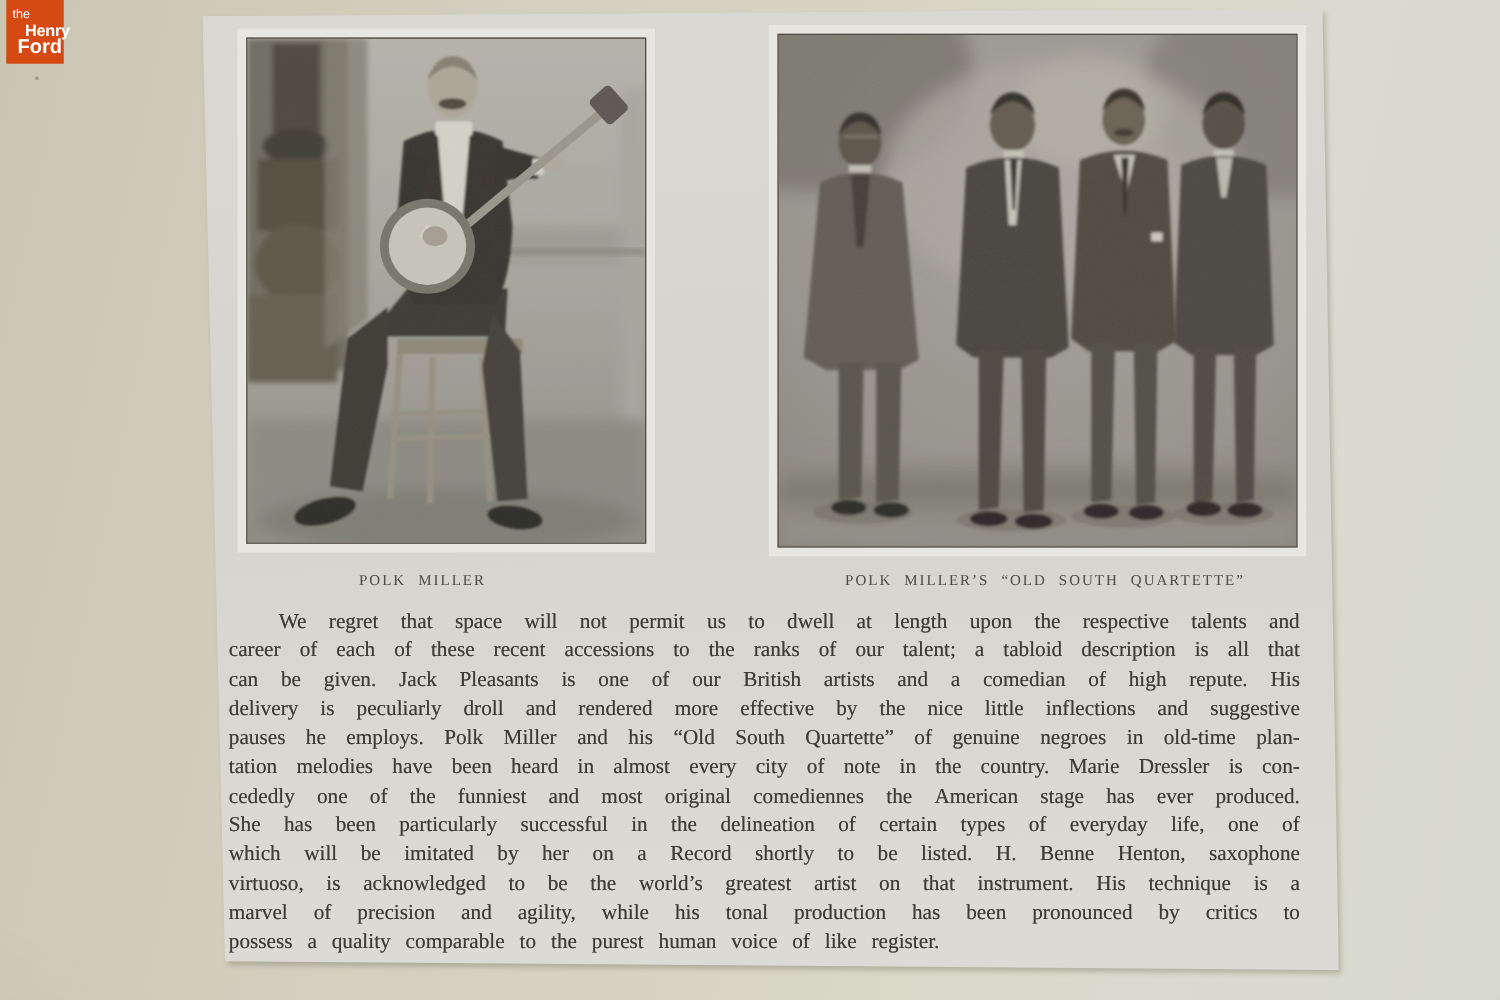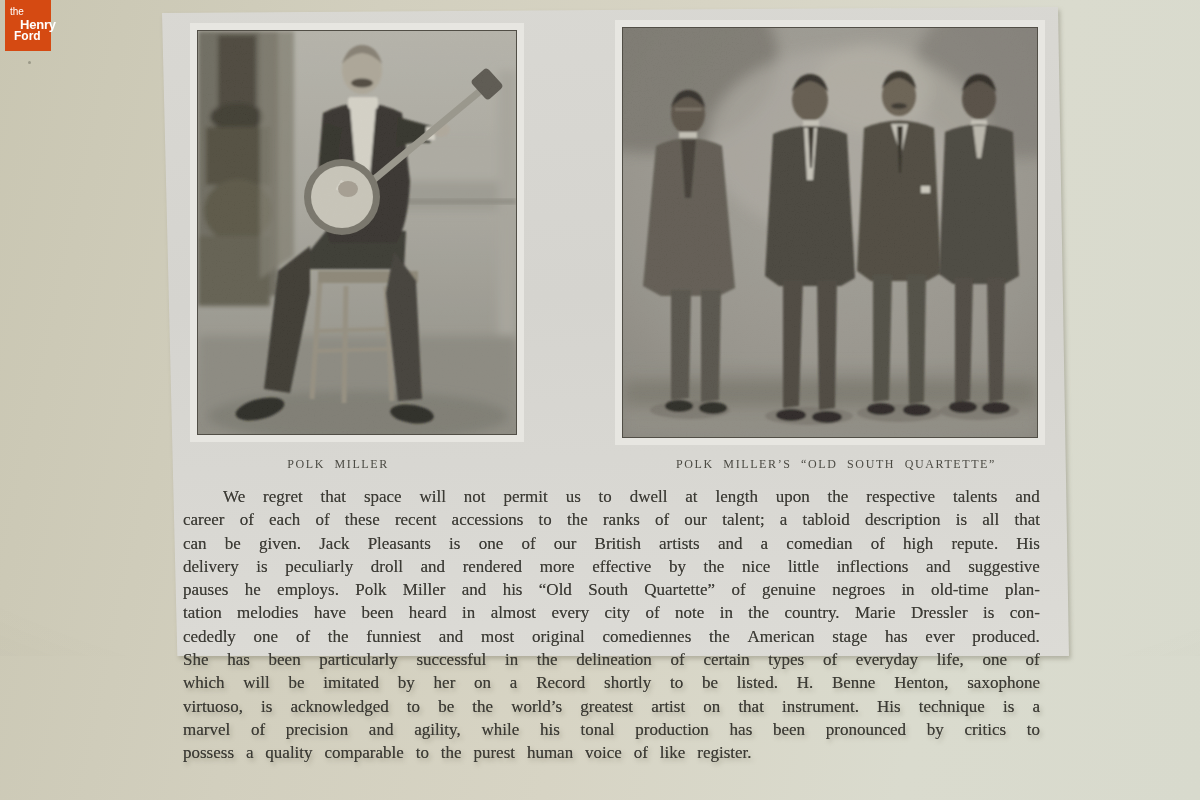--- a/index.html
+++ b/index.html
@@ -1,33 +1,33 @@
 <!DOCTYPE html>
 <html><head>
 <meta charset="utf-8">
 <style>
   html,body{margin:0;padding:0;}
   body{
     width:1200px;height:800px;overflow:hidden;
     background:linear-gradient(102deg,#c9c6b2 0%,#d2cfbe 28%,#d7d4c4 52%,#dadbce 78%,#d8dacd 100%);
     font-family:"Liberation Serif", serif;
   }
-  .page{position:relative;width:1200px;height:656px;}
+  .page{position:relative;width:1200px;height:800px;}
   .page::after{
     content:"";position:absolute;inset:0;pointer-events:none;
     background:radial-gradient(120% 105% at 52% 45%, rgba(0,0,0,0) 62%, rgba(108,102,78,0.10) 100%);
   }
   
   .logo{
     position:absolute;left:5px;top:0;width:46px;height:51px;
     font-family:"Liberation Sans", sans-serif;color:#fff;z-index:5;
   }
   .logo-the{position:absolute;left:5px;top:6px;font-size:10px;font-weight:normal;}
   .logo-henry{position:absolute;left:15px;top:17px;font-size:13px;font-weight:bold;letter-spacing:-0.2px;}
-  .logo-ford{position:absolute;left:9px;top:29px;font-size:12px;font-weight:bold;}
+  .logo-ford{position:absolute;left:9px;top:29px;font-size:16px;font-weight:bold;}
   .speck{position:absolute;left:28px;top:61px;width:3px;height:3px;border-radius:50%;background:#8e8d7d;opacity:.8;}
   
   .clip-wrap{position:absolute;inset:0;filter:drop-shadow(2px 3px 2px rgba(80,75,55,0.28));}
   .clipping{
     position:absolute;inset:0;
     background:linear-gradient(178deg,#d9d8d3 0%,#d5d4cf 45%,#dcdbd6 100%);
     clip-path:polygon(162px 13px, 1058px 7px, 1071px 776px, 180px 769px);
   }
   
   .photo{position:absolute;background:#e7e6e1;padding:7px;box-sizing:border-box;}

